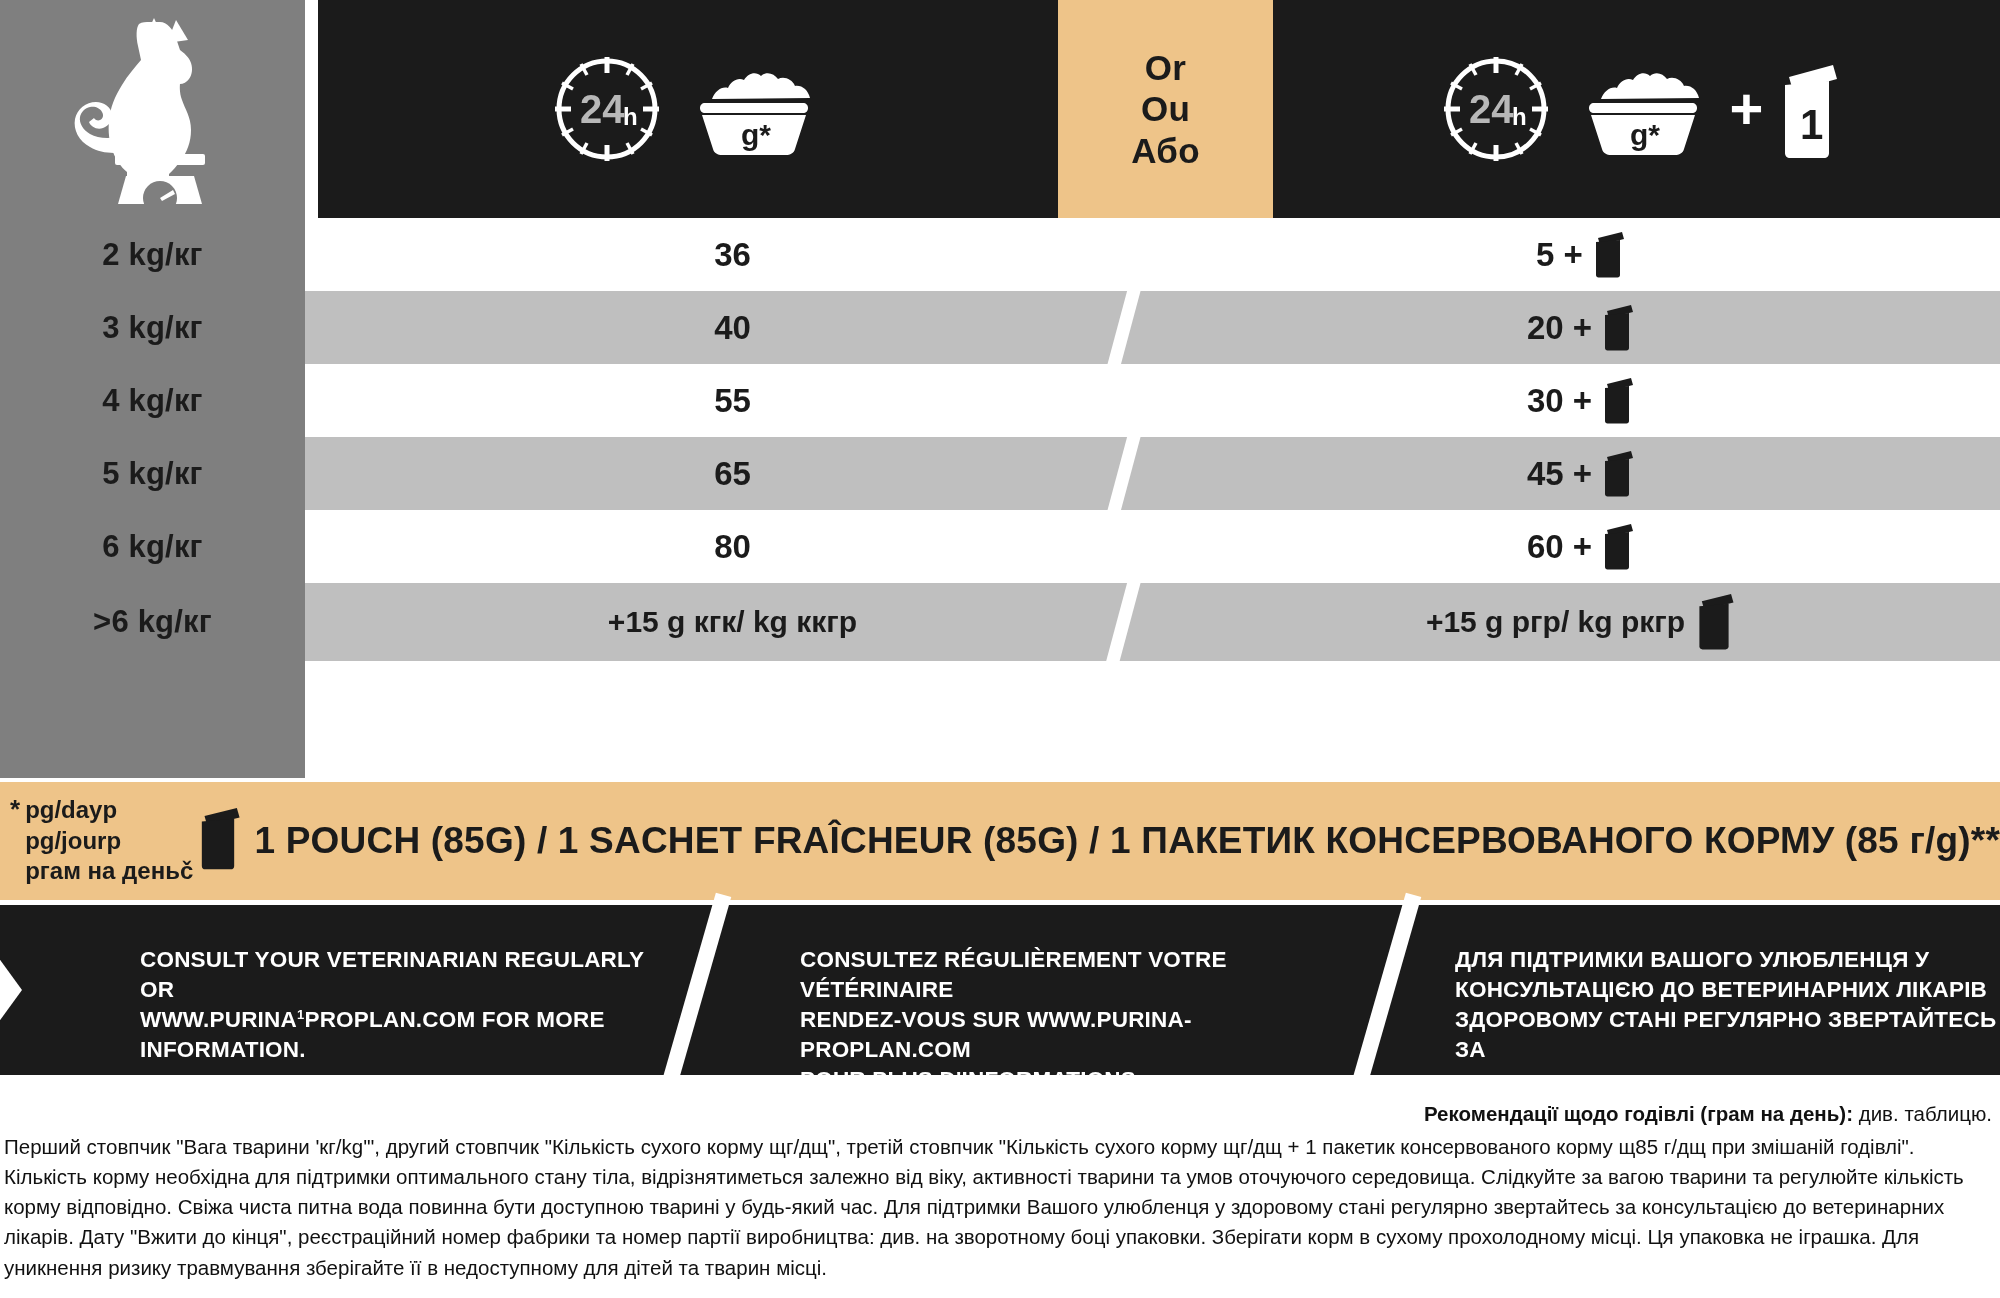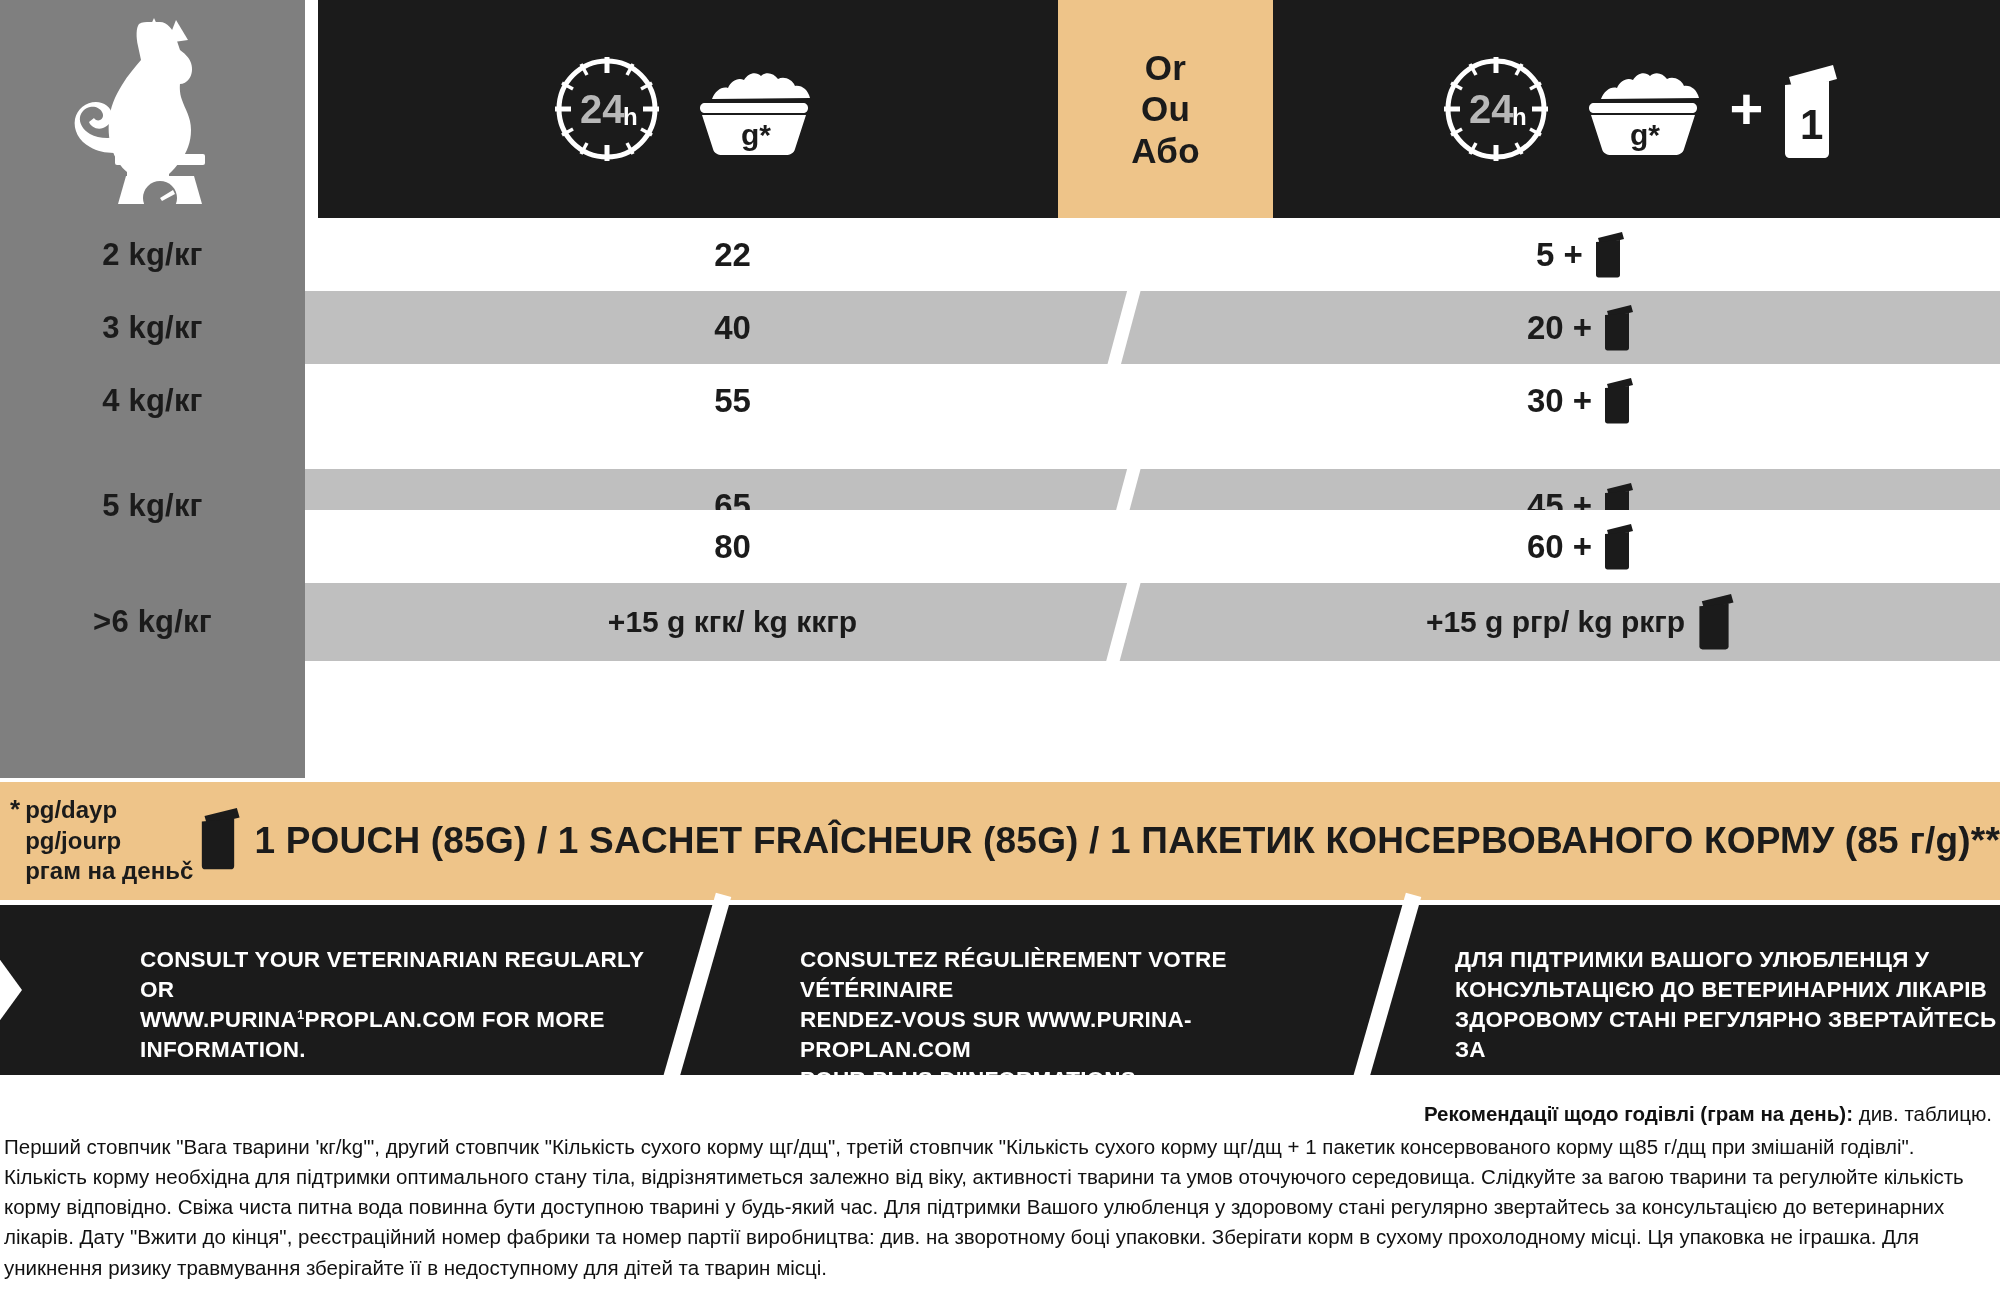--- a/index.html
+++ b/index.html
@@ -269,21 +269,21 @@
     </div>
 
     <div class="rows">
 
       <div class="row" style="top:0px;">
         <div class="row-stripe white"></div>
         <div class="slash on-white">
             <i></i>
           </div>
         <div class="row-wlabel">2 kg/кг</div>
-        <div class="cell-dry">22</div>
+        <div class="cell-dry">36</div>
         <div class="cell-mix">
           <span>5 +</span>
           <span class="icon-pouch-dark">
             <svg width="32" height="46" viewBox="0 0 32 46">
                 <g fill="#1b1b1b">
               <path d="M6 6 l24 -6 2 7 -24 6 z"></path>
               <path d="M4 10 l24 -2 0 35 c0 1.5 -1 2.5 -2.5 2.5 l-19 0 c-1.5 0 -2.5 -1 -2.5 -2.5 z"></path>
             </g>
               </svg>
           </span>
@@ -323,21 +323,21 @@
             <svg width="32" height="46" viewBox="0 0 32 46">
                 <g fill="#1b1b1b">
               <path d="M6 6 l24 -6 2 7 -24 6 z"></path>
               <path d="M4 10 l24 -2 0 35 c0 1.5 -1 2.5 -2.5 2.5 l-19 0 c-1.5 0 -2.5 -1 -2.5 -2.5 z"></path>
             </g>
               </svg>
           </span>
         </div>
       </div>
 
-      <div class="row" style="top:219px;margin-top:32px;">
+      <div class="row" style="top:219px;">
         <div class="row-stripe gray"></div>
         <div class="slash on-gray">
             <i></i>
           </div>
         <div class="row-wlabel">5 kg/кг</div>
         <div class="cell-dry">65</div>
         <div class="cell-mix">
           <span>45 +</span>
           <span class="icon-pouch-dark">
             <svg width="32" height="46" viewBox="0 0 32 46">
@@ -348,20 +348,21 @@
               </svg>
           </span>
         </div>
       </div>
 
       <div class="row" style="top:292px;">
         <div class="row-stripe white"></div>
         <div class="slash on-white">
             <i></i>
           </div>
+        <div class="row-wlabel">6 kg/кг</div>
         <div class="cell-dry">80</div>
         <div class="cell-mix">
           <span>60 +</span>
           <span class="icon-pouch-dark">
             <svg width="32" height="46" viewBox="0 0 32 46">
                 <g fill="#1b1b1b">
               <path d="M6 6 l24 -6 2 7 -24 6 z"></path>
               <path d="M4 10 l24 -2 0 35 c0 1.5 -1 2.5 -2.5 2.5 l-19 0 c-1.5 0 -2.5 -1 -2.5 -2.5 z"></path>
             </g>
               </svg>

